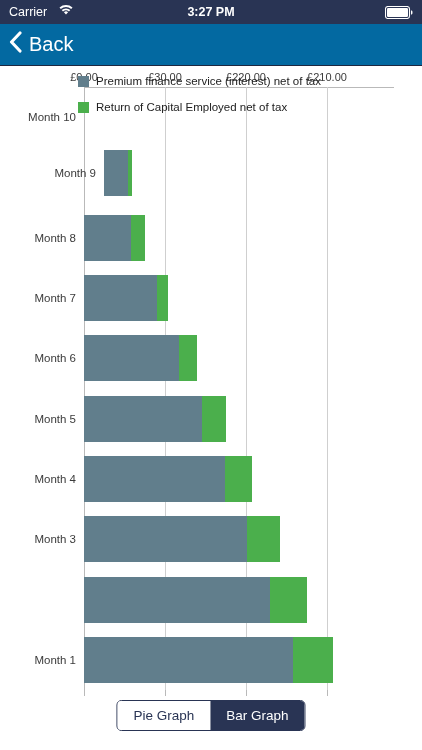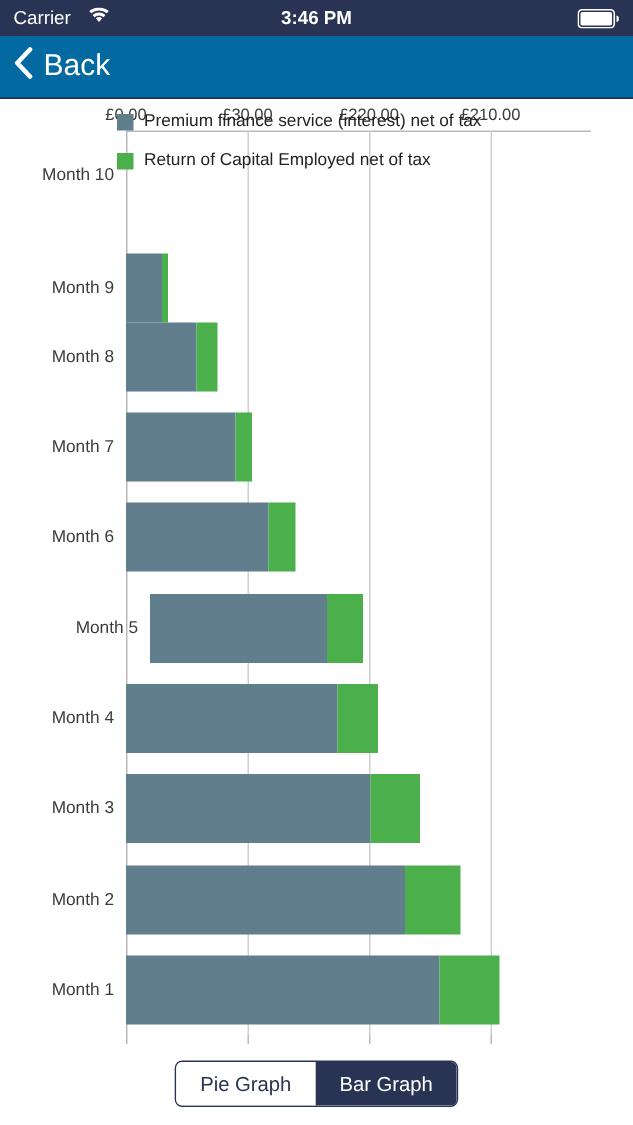--- a/index.html
+++ b/index.html
@@ -80,21 +80,21 @@
   .seg { height:100%; display:block; }
   .ylabel-wrap {
     position:absolute; left:-84px; width:76px; height:100%;
     display:flex; align-items:center; justify-content:flex-end;
   }
   .ylabel-txt { font-size:11.5px; color:#3b3b3b; white-space:nowrap; }
 
   
   #segmented {
     position:absolute; left:50%; transform:translateX(-50%);
-    bottom:12px; display:flex;
+    bottom:19px; display:flex;
     border:1px solid #293454; border-radius:5px; overflow:hidden;
   }
   .seg-btn {
     font-size:13.5px; padding:7px 16px; cursor:pointer;
     background:#fff; color:#293454; border:0;
     font-family:"Liberation Sans", sans-serif; white-space:nowrap;
   }
   .seg-btn.active { background:#293454; color:#ffffff; }
 </style>
 </head>
@@ -104,21 +104,21 @@
   <div id="carrier-group">
     <span>Carrier</span>
     <span class="wifi-icon">
       <svg width="14" height="11" viewBox="0 0 14 11">
         <path d="M7 9.6 L9.1 7.2 A3.2 3.2 0 0 0 4.9 7.2 Z" fill="#fff"></path>
         <path d="M2.7 5.0 A6.6 6.6 0 0 1 11.3 5.0 L10.0 6.5 A4.7 4.7 0 0 0 4.0 6.5 Z" fill="#fff"></path>
         <path d="M0.5 2.4 A10.2 10.2 0 0 1 13.5 2.4 L12.2 3.9 A8.3 8.3 0 0 0 1.8 3.9 Z" fill="#fff"></path>
       </svg>
     </span>
   </div>
-  <div id="status-time">3:46 PM</div>
+  <div id="status-time">3:27 PM</div>
   <div id="battery-icon">
     <svg width="28" height="13" viewBox="0 0 28 13">
       <rect x="0.5" y="0.5" width="24" height="12" rx="2.5" fill="none" stroke="#ffffff" stroke-width="1.1"></rect>
       <rect x="2" y="2" width="21" height="9" rx="1.2" fill="#ffffff"></rect>
       <path d="M26 4.3 v4.4 a1.9 1.9 0 0 0 1.5 -2.2 a1.9 1.9 0 0 0 -1.5 -2.2 z" fill="#ffffff"></path>
     </svg>
   </div>
 </div>
 
 <div id="nav-bar">
@@ -149,21 +149,21 @@
       <div class="gridline" style="left: 162.001px;"></div>
       <div class="tickmark" style="left: 162.001px;"></div>
       <div class="gridline" style="left: 243.001px;"></div>
       <div class="tickmark" style="left: 243.001px;"></div>
       <div class="band" style="top: 7.15px; height: 46px;">
         <div class="ylabel-wrap">
           <span class="ylabel-txt">Month 10</span>
         </div>
         <div class="bar-row"></div>
       </div>
-      <div class="band" style="top: 82px; height: 46px;">
+      <div class="band" style="top: 63px; height: 46px; margin-left: 20px;">
         <div class="ylabel-wrap">
           <span class="ylabel-txt">Month 9</span>
         </div>
         <div class="bar-row">
           <div class="seg" style="width: 24.3001px; background: rgb(97, 126, 140);"></div>
           <div class="seg" style="width: 3.47144px; background: rgb(75, 175, 76);"></div>
         </div>
       </div>
       <div class="band" style="top: 127.75px; height: 46px;">
         <div class="ylabel-wrap">
@@ -185,21 +185,21 @@
       </div>
       <div class="band" style="top: 248.35px; height: 46px;">
         <div class="ylabel-wrap">
           <span class="ylabel-txt">Month 6</span>
         </div>
         <div class="bar-row">
           <div class="seg" style="width: 94.8862px; background: rgb(97, 126, 140);"></div>
           <div class="seg" style="width: 18.5144px; background: rgb(75, 175, 76);"></div>
         </div>
       </div>
-      <div class="band" style="top: 308.65px; height: 46px; margin-left: 16px;">
+      <div class="band" style="top: 308.65px; height: 46px;">
         <div class="ylabel-wrap">
           <span class="ylabel-txt">Month 5</span>
         </div>
         <div class="bar-row">
           <div class="seg" style="width: 118.029px; background: rgb(97, 126, 140);"></div>
           <div class="seg" style="width: 24.3001px; background: rgb(75, 175, 76);"></div>
         </div>
       </div>
       <div class="band" style="top: 368.95px; height: 46px;">
         <div class="ylabel-wrap">
@@ -213,23 +213,20 @@
       <div class="band" style="top: 429.25px; height: 46px;">
         <div class="ylabel-wrap">
           <span class="ylabel-txt">Month 3</span>
         </div>
         <div class="bar-row">
           <div class="seg" style="width: 163.158px; background: rgb(97, 126, 140);"></div>
           <div class="seg" style="width: 32.4001px; background: rgb(75, 175, 76);"></div>
         </div>
       </div>
       <div class="band" style="top: 489.55px; height: 46px;">
-        <div class="ylabel-wrap">
-          <span class="ylabel-txt">Month 2</span>
-        </div>
         <div class="bar-row">
           <div class="seg" style="width: 186.301px; background: rgb(97, 126, 140);"></div>
           <div class="seg" style="width: 37.0287px; background: rgb(75, 175, 76);"></div>
         </div>
       </div>
       <div class="band" style="top: 549.85px; height: 46px;">
         <div class="ylabel-wrap">
           <span class="ylabel-txt">Month 1</span>
         </div>
         <div class="bar-row">

